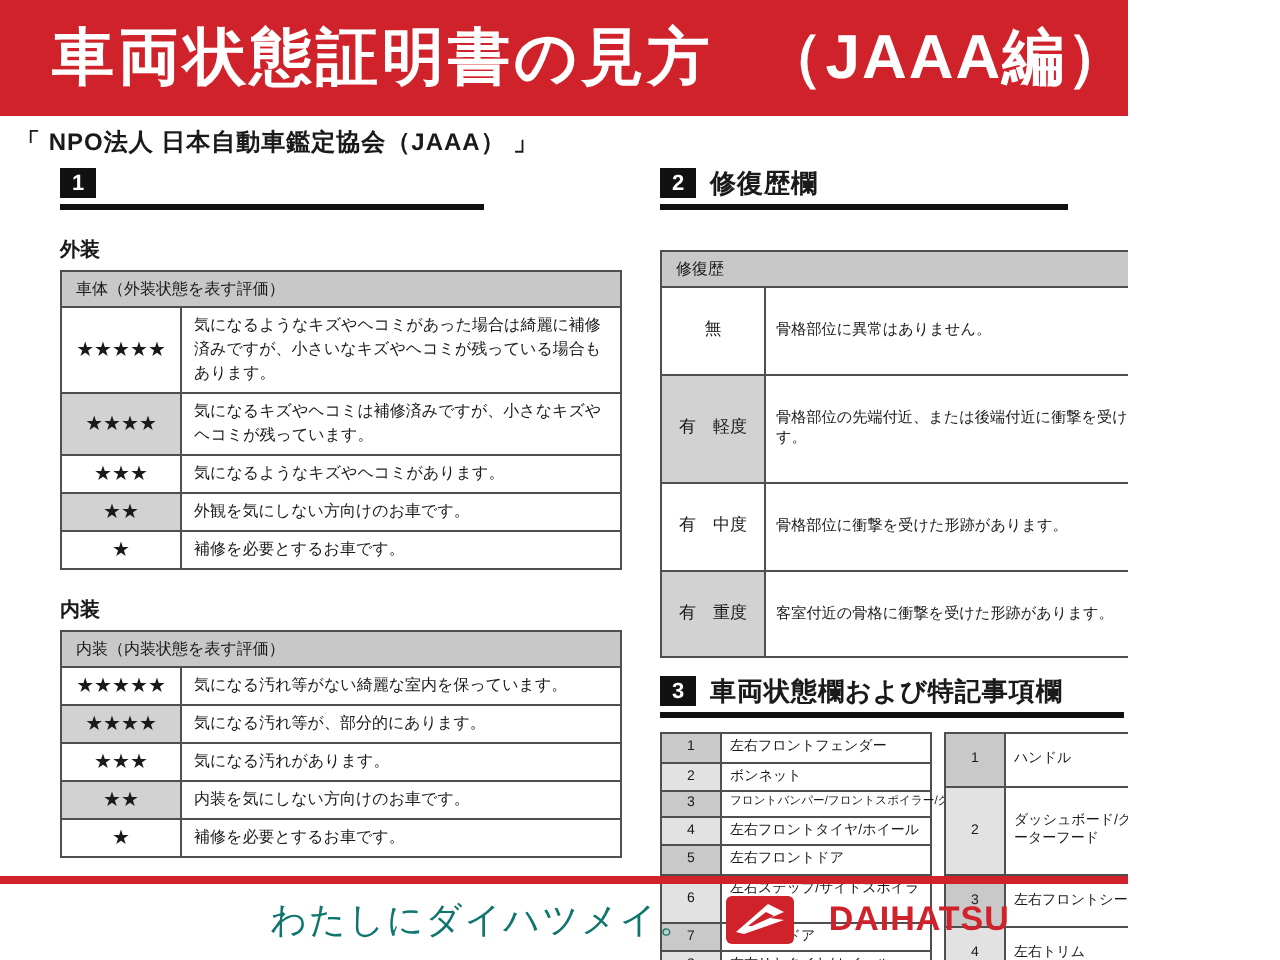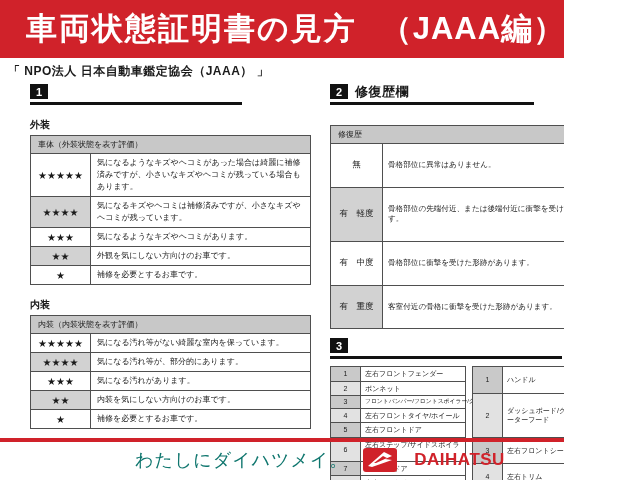--- a/index.html
+++ b/index.html
@@ -175,20 +175,21 @@
         </tr>
         <tr>
           <td class="grade-cell">有　重度</td>
           <td class="rep-desc">客室付近の骨格に衝撃を受けた形跡があります。</td>
         </tr>
       </tbody>
     </table>
 
     <div class="sec-head w3 s3-head">
       <span class="sec-num">3</span>
+      <span class="sec-title">車両状態欄および特記事項欄</span>
     </div>
 
     <div class="parts-wrap">
 
       <table class="pt pt-left">
         <colgroup>
             <col class="no-col">
             <col>
           </colgroup>
         <tbody>

